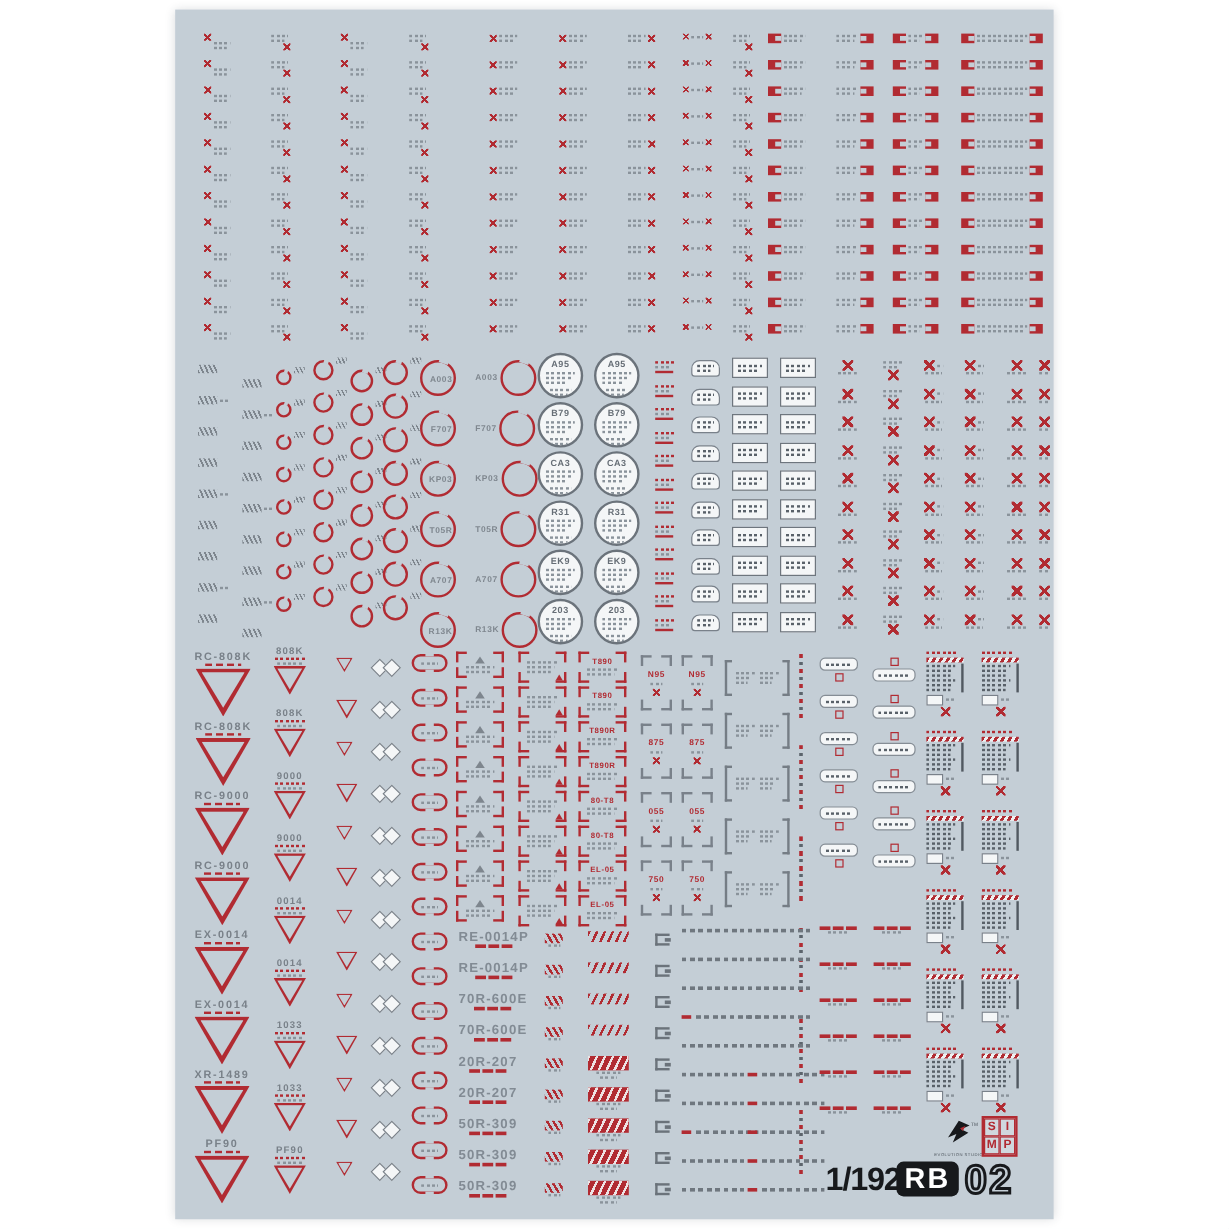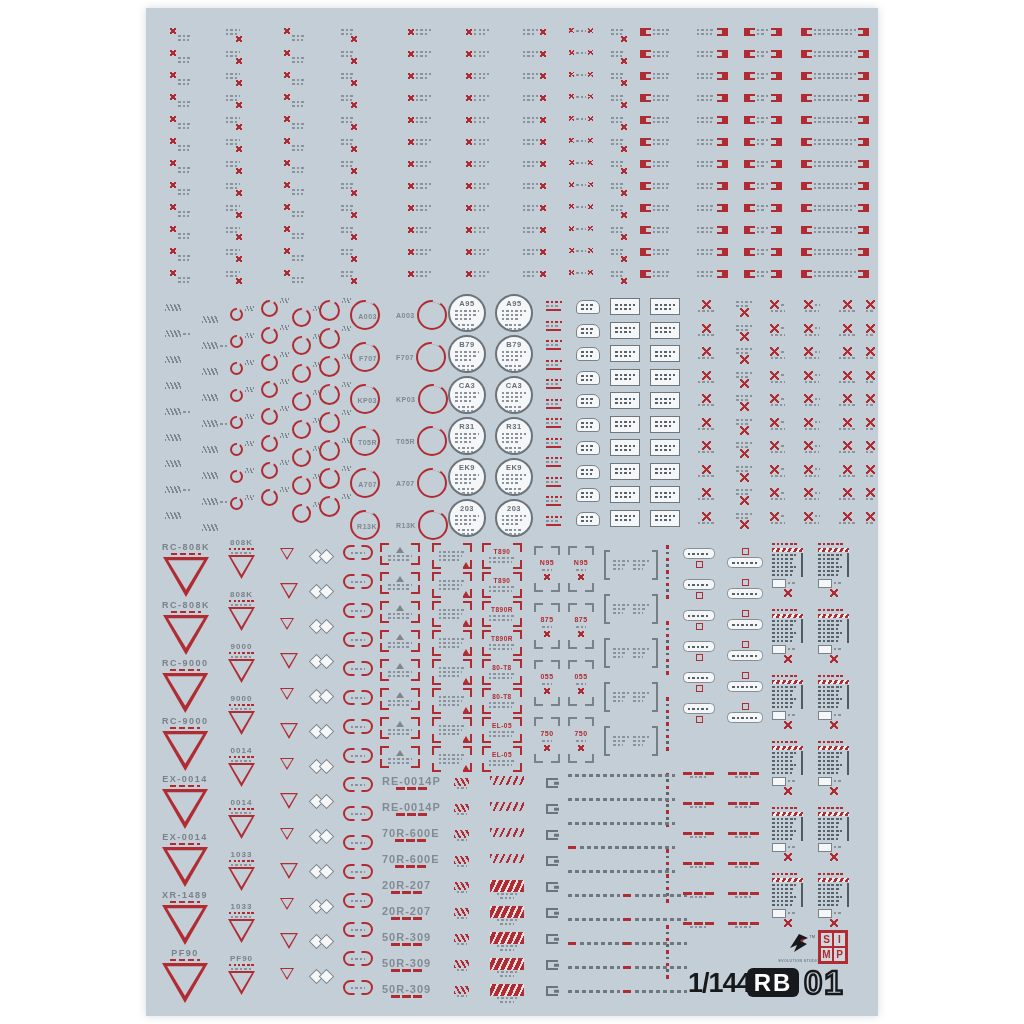--- a/index.html
+++ b/index.html
@@ -4216,17 +4216,17 @@
       <span class="evocap">EVOLUTION STUDIO</span>
     </div>
 
     <div class="f-abs simp" style="left:672px;top:922px;">
       <b>S</b>
       <b>I</b>
       <b>M</b>
       <b>P</b>
     </div>
 
-    <div class="f-abs scale" style="left:542px;top:960px;">1/144</div>
+    <div class="f-abs scale" style="left:542px;top:960px;">1/192</div>
     <div class="f-abs rbbox" style="left:601px;top:960px;">RB</div>
-    <div class="f-abs numout" style="left:658px;top:956px;">01</div>
+    <div class="f-abs numout" style="left:658px;top:956px;">02</div>
   </div>
 </div>
 
 </body></html>

